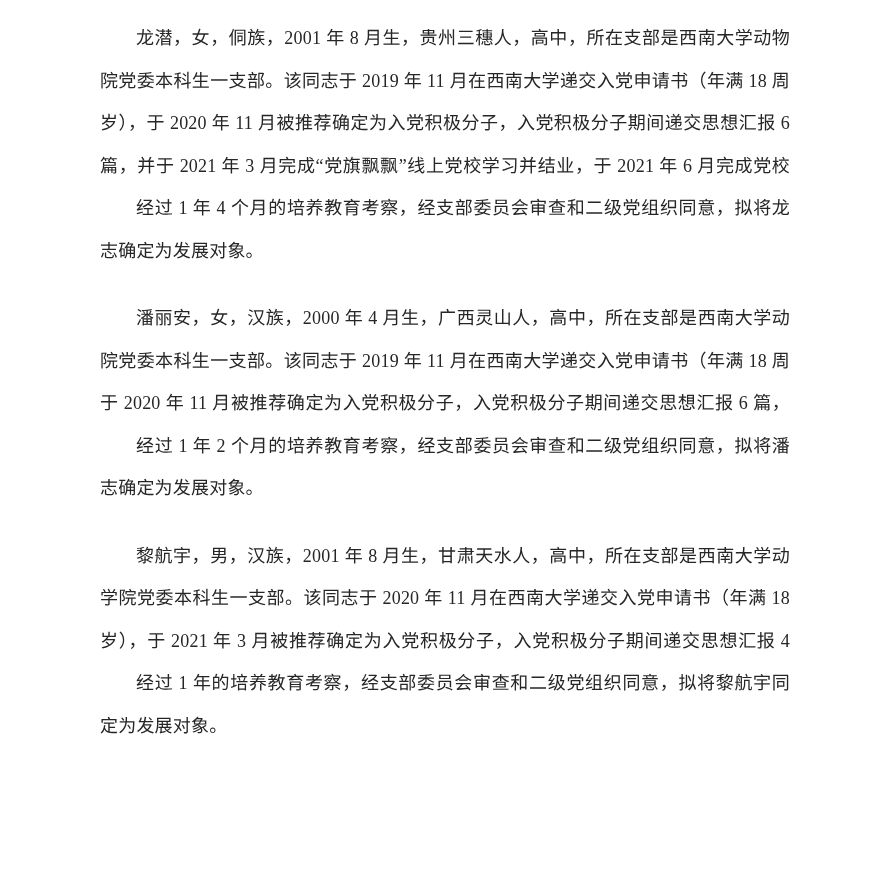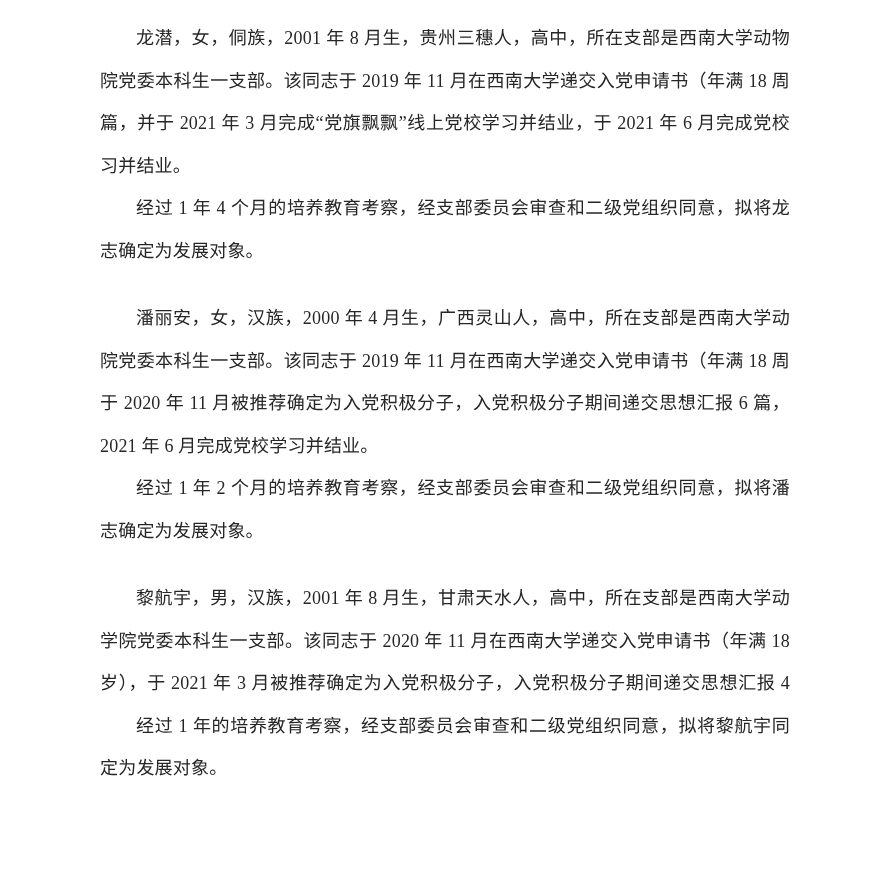--- a/index.html
+++ b/index.html
@@ -49,33 +49,32 @@
   }
 </style>
 </head>
 <body>
 
 <div class="page">
   <div class="doc-body" id="doc-body">
       <div class="para">
         <div class="line first">龙潜，女，侗族，2001 年 8 月生，贵州三穗人，高中，所在支部是西南大学动物医学</div>
         <div class="line">院党委本科生一支部。该同志于 2019 年 11 月在西南大学递交入党申请书（年满 18 周</div>
+        <div class="line">岁），于 2020 年 11 月被推荐确定为入党积极分子，入党积极分子期间递交思想汇报 6</div>
         <div class="line">篇，并于 2021 年 3 月完成“党旗飘飘”线上党校学习并结业，于 2021 年 6 月完成党校学</div>
-        <div class="line last">习并结业。</div>
       </div>
       <div class="para">
         <div class="line first">经过 1 年 4 个月的培养教育考察，经支部委员会审查和二级党组织同意，拟将龙潜同</div>
         <div class="line last">志确定为发展对象。</div>
       </div>
       <div class="spacer"></div>
       <div class="para">
         <div class="line first">潘丽安，女，汉族，2000 年 4 月生，广西灵山人，高中，所在支部是西南大学动物医学</div>
         <div class="line">院党委本科生一支部。该同志于 2019 年 11 月在西南大学递交入党申请书（年满 18 周岁），</div>
         <div class="line">于 2020 年 11 月被推荐确定为入党积极分子，入党积极分子期间递交思想汇报 6 篇，并于</div>
-        <div class="line last">2021 年 6 月完成党校学习并结业。</div>
       </div>
       <div class="para">
         <div class="line first">经过 1 年 2 个月的培养教育考察，经支部委员会审查和二级党组织同意，拟将潘丽安同</div>
         <div class="line last">志确定为发展对象。</div>
       </div>
       <div class="spacer"></div>
       <div class="para">
         <div class="line first">黎航宇，男，汉族，2001 年 8 月生，甘肃天水人，高中，所在支部是西南大学动物医</div>
         <div class="line">学院党委本科生一支部。该同志于 2020 年 11 月在西南大学递交入党申请书（年满 18 周</div>
         <div class="line">岁），于 2021 年 3 月被推荐确定为入党积极分子，入党积极分子期间递交思想汇报 4 篇，</div>

